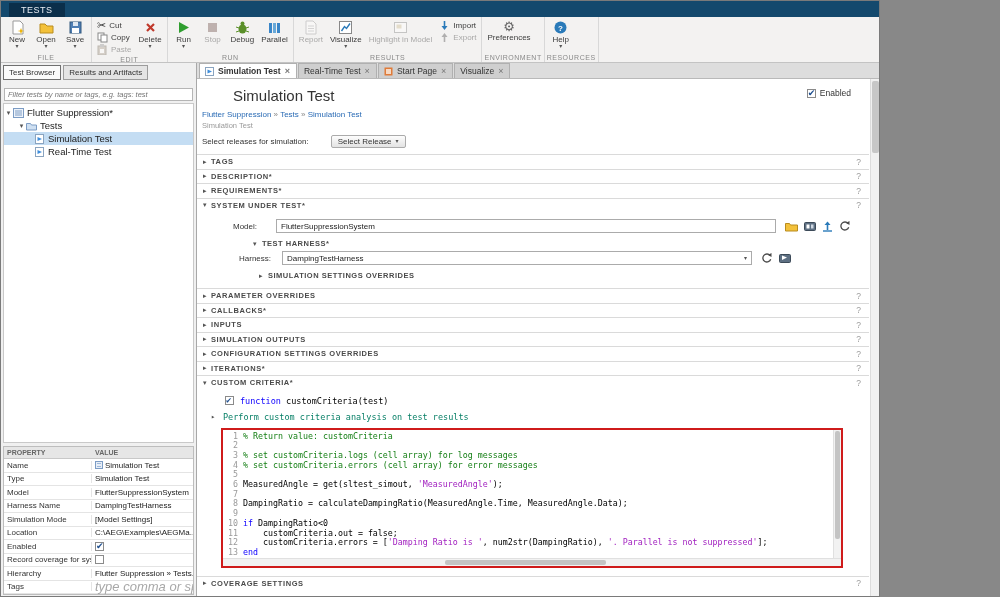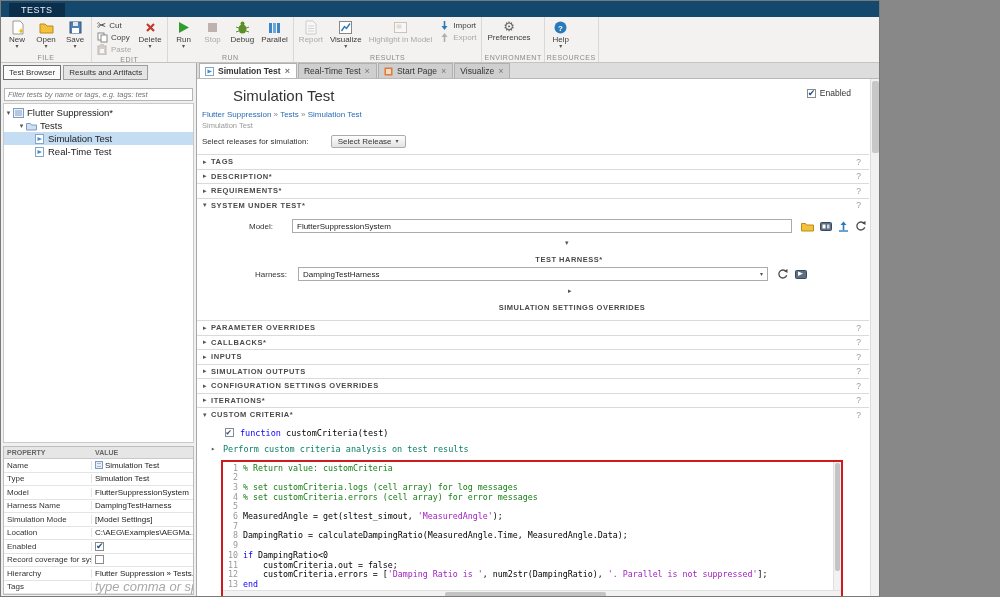--- a/index.html
+++ b/index.html
@@ -75,27 +75,27 @@
   .breadcrumb .crumb { color:#2a6bb5; }
   .subtitle { font-size:7.5px; color:#999; padding:1px 0 3px 5px; }
   .release-row { display:flex; align-items:center; gap:22px; font-size:8px; color:#333; padding:2px 0 6px 5px; }
   .release-btn { display:flex; align-items:center; gap:4px; font-size:8px; color:#333; background:linear-gradient(#fdfdfd,#e3e3e3); border:1px solid #ababab; border-radius:2px; padding:1px 6px; }
 
   .section { display:flex; align-items:center; height:14.5px; border-top:1px solid #dadada; padding-left:6px; }
   .sec-arrow { font-size:7px; color:#555; width:8px; }
   .sec-label { font-size:7.5px; font-weight:bold; letter-spacing:.6px; color:#4a4a4a; }
   .sec-help { margin-left:auto; margin-right:8px; font-size:8.5px; color:#9a9a9a; }
 
-  .sut-content { padding:4px 0 6px 52px; }
+  .sut-content { padding:4px 0 6px 36px; }
   .form-row { display:flex; align-items:center; gap:5px; margin:3px 0 6px 0; }
   .form-label { font-size:8px; color:#333; width:38px; }
   .text-field { width:500px; height:14px; border:1px solid #ababab; font-size:8px; color:#222; padding:0 4px; display:flex; align-items:center; background:#fff; }
   .select-field { width:470px; height:14px; border:1px solid #ababab; font-size:8px; color:#222; padding:0 4px; display:flex; align-items:center; background:#fff; justify-content:space-between; }
   .field-ics { display:flex; align-items:center; gap:6px; margin-left:4px; }
-  .subsec { display:flex; align-items:center; gap:8px; margin:4px 0 2px 20px;flex-direction:column; }
+  .subsec { display:flex; align-items:center; gap:1px; margin:4px 0 2px 20px; }
   .subsec .sec-label { letter-spacing:.5px; }
   .indent2 { margin-left:26px; }
 
   .cc-content { padding:4px 0 8px 28px; }
   .cc-func { display:flex; align-items:center; gap:6px; font-family:"DejaVu Sans Mono", monospace; font-size:8.5px; color:#000; margin:2px 0 6px 0; }
   .kw { color:#0e00ff; }
   .cc-link { display:flex; align-items:center; gap:4px; font-family:"DejaVu Sans Mono", monospace; font-size:8.5px; color:#077f66; margin:0 0 6px -14px; }
 
   .code-editor { width:622px; border:2px solid #cf1b1b; position:relative; background:#fff; margin-left:-4px; }
   .code-lines { padding:2px 10px 0 2px; }

